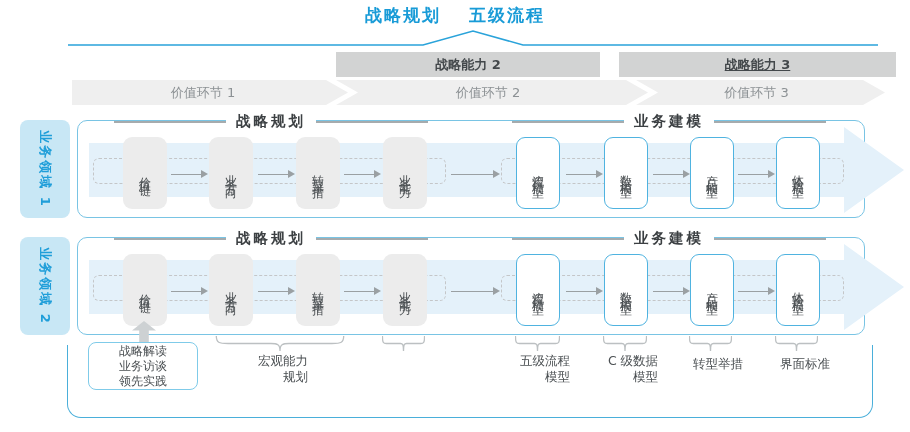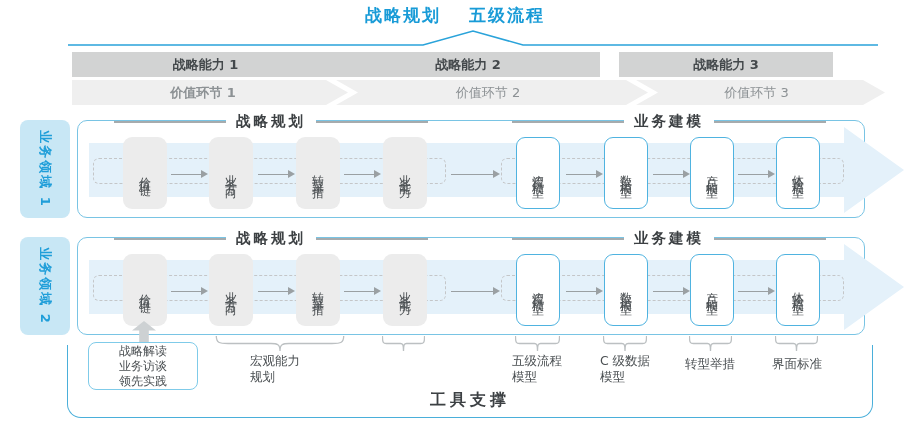--- a/index.html
+++ b/index.html
@@ -50,21 +50,21 @@
   
   .up-arrow { position:absolute; left:132px; top:321px; width:24px; height:21px; background:#cdd1d3;
               clip-path:polygon(50% 0, 100% 45%, 70% 45%, 70% 100%, 30% 100%, 30% 45%, 0 45%); }
   .brace { position:absolute; top:336px; height:15px; }
   .brace svg { display:block; width:100%; height:100%; }
   .note-box { position:absolute; left:88px; top:342px; width:110px; height:48px;
               border:1.3px solid #7fcbe9; border-radius:8px; background:#fff;
               display:flex; align-items:center; justify-content:center; }
   .note-box span { font-size:12px; line-height:15px; text-align:center; white-space:pre-line; color:#4a4f52; }
   .ann { position:absolute; transform:translateX(-50%); font-size:12.5px; line-height:16px;
-         text-align:left; white-space:pre-line; color:#4a4f52; }
+         text-align:right; white-space:pre-line; color:#4a4f52;margin-left:8px; }
 
   
   .tool-box { position:absolute; left:67px; top:345px; width:806px; height:73px;
               border-left:1.5px solid #4aafda; border-right:1.5px solid #4aafda;
               border-bottom:1.5px solid #4aafda; border-radius:0 0 14px 14px; }
   .tool-label { position:absolute; left:470px; top:390px; transform:translateX(-50%);
                 font-size:16px; font-weight:bold; color:#3c4043; letter-spacing:4px; white-space:nowrap; }
 </style>
 </head>
 <body>
@@ -72,31 +72,28 @@
 <div class="page">
 
   <div class="title-row">
     <span>战略规划</span>
     <span>五级流程</span>
   </div>
   <svg class="roof" width="830" height="20">
     <polyline points="8,17 363,17 413,3 463,17 818,17" fill="none" stroke="#2aa3da" stroke-width="1.5"></polyline>
   </svg>
 
-  <div class="cap-seg" style="left:72px;width:267px;">
-      <span>战略能力 1</span>
-    </div>
   <div class="cap-seg" style="left:336px;width:264px;">
       <span>战略能力 2</span>
     </div>
-  <div class="cap-seg" style="left:619px;width:214px;">
+  <div class="cap-seg" style="left:619px;width:277px;text-decoration:underline;">
       <span>战略能力 3</span>
     </div>
 
-  <div class="val-seg val-point" style="left:72px;width:276px;padding-right:14px;font-weight:bold;">
+  <div class="val-seg val-point" style="left:72px;width:276px;padding-right:14px;">
       <span>价值环节 1</span>
     </div>
   <div class="val-seg val-chevron" style="left:336px;width:312px;padding-right:8px;">
       <span>价值环节 2</span>
     </div>
   <div class="val-seg val-chevron" style="left:636px;width:249px;padding-right:8px;">
       <span>价值环节 3</span>
     </div>
 
   <div class="domain" style="top:120px;height:98px;">
@@ -244,15 +241,14 @@
     </div>
   <div class="ann" style="left:275px;top:353px;">宏观能力
 规划</div>
   <div class="ann" style="left:537px;top:353px;">五级流程
 模型</div>
   <div class="ann" style="left:625px;top:353px;">C 级数据
 模型</div>
   <div class="ann" style="left:710px;top:356px;">转型举措</div>
   <div class="ann" style="left:797px;top:356px;font-family:Liberation Serif, serif;">界面标准</div>
 
-  <div class="tool-label">工具支撑</div>
 
 </div>
 
 </body></html>

